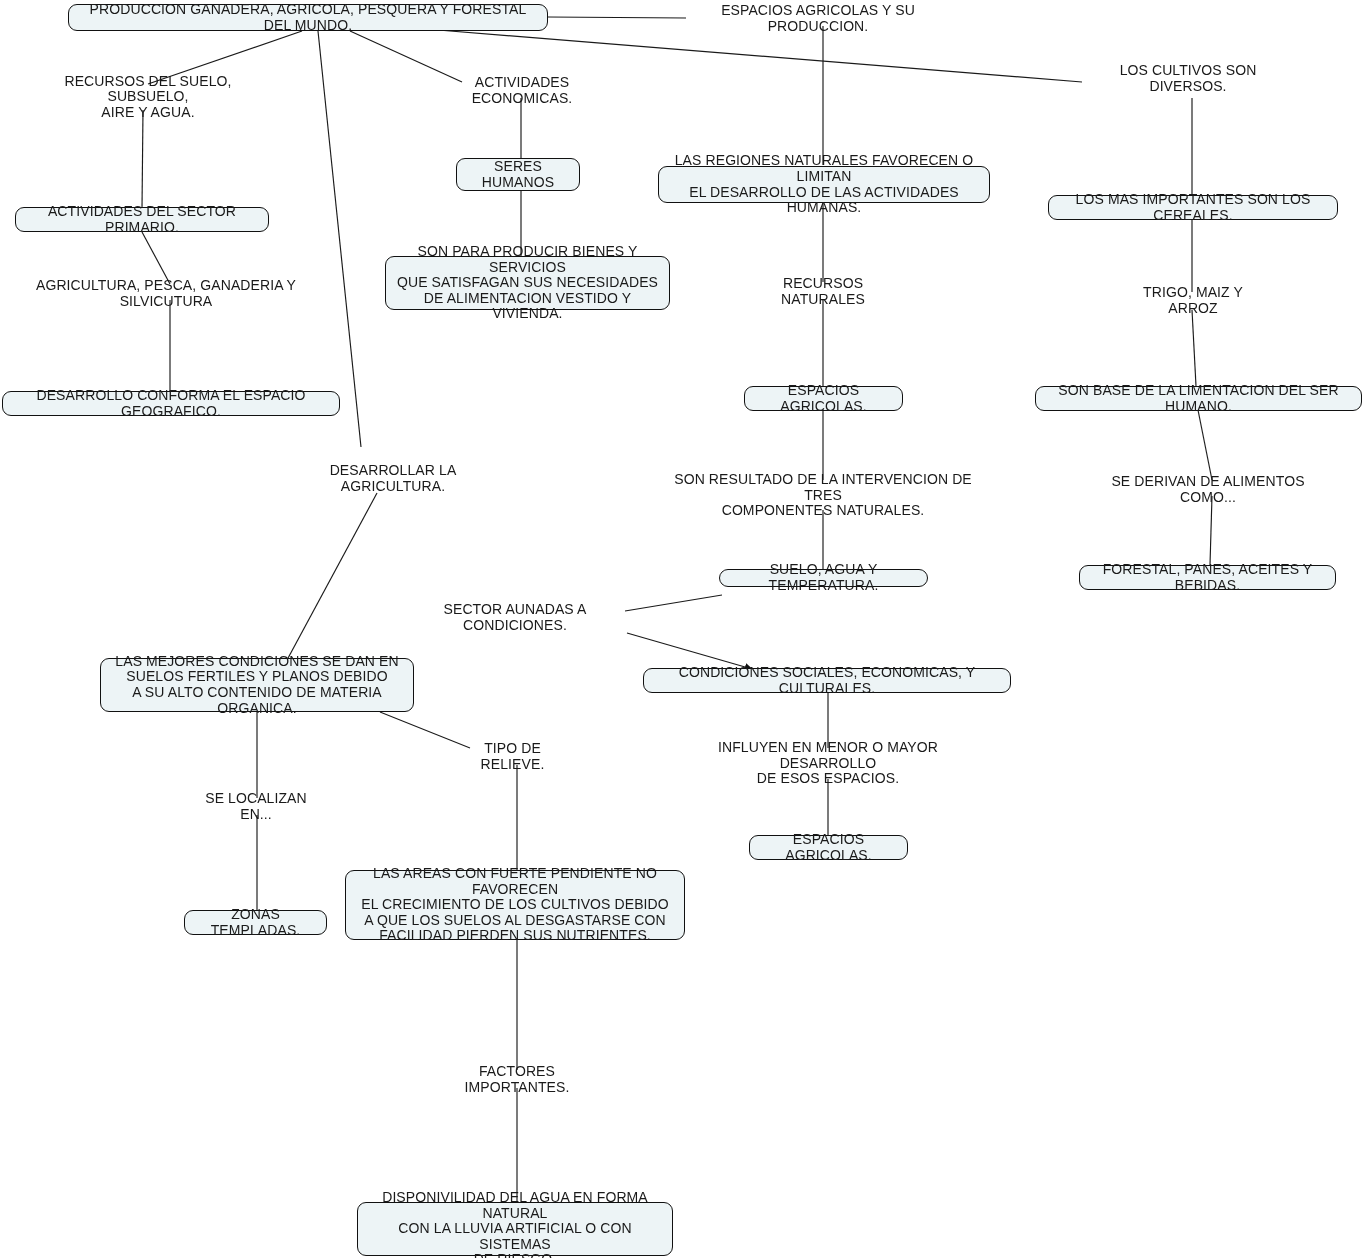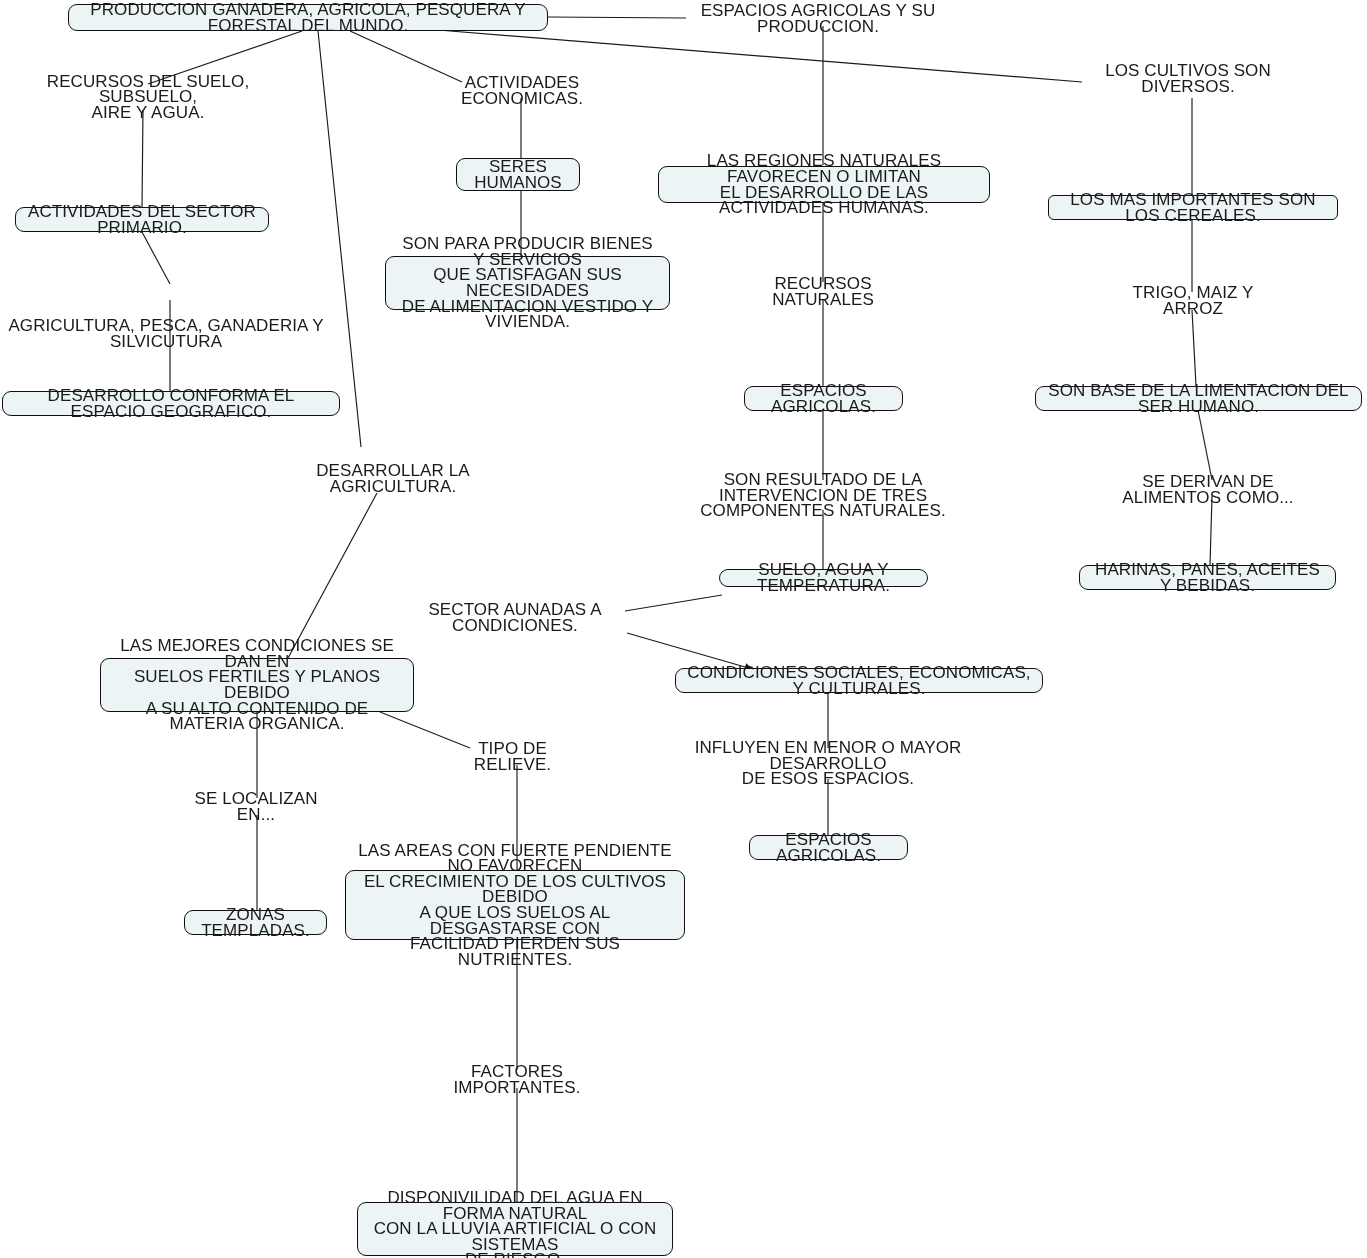--- a/index.html
+++ b/index.html
@@ -25,21 +25,21 @@
     height: 1258px;
     pointer-events: none;
   }
   .node {
     position: absolute;
     box-sizing: border-box;
     display: flex;
     align-items: center;
     justify-content: center;
     text-align: center;
-    font-size: 17px;
+    font-size: 14px;
     line-height: 15.6px;
     color: #1a1a1a;
     letter-spacing: 0.1px;
     white-space: pre-line;
   }
   .node.box {
     background: #edf4f6;
     border: 1.15px solid #111111;
     border-radius: 9px;
     padding: 3px 9px;
@@ -136,25 +136,25 @@
 
   <div class="node plain" style="left:434px; top:82px; width:176px; height:17px;">ACTIVIDADES ECONOMICAS.</div>
 
   <div class="node plain" style="left:1090px; top:70px; width:196px; height:17px;">LOS CULTIVOS SON DIVERSOS.</div>
 
   <div class="node box" style="left:456px; top:158px; width:124px; height:33px;">SERES HUMANOS</div>
 
   <div class="node box" style="left:658px; top:166px; width:332px; height:37px;">LAS REGIONES NATURALES FAVORECEN O LIMITAN
 EL DESARROLLO DE LAS ACTIVIDADES HUMANAS.</div>
 
-  <div class="node box" style="left:1048px; top:195px; width:290px; height:25px;border-radius:6px;">LOS MAS IMPORTANTES SON LOS CEREALES.</div>
+  <div class="node box" style="left:1048px; top:195px; width:290px; height:25px;">LOS MAS IMPORTANTES SON LOS CEREALES.</div>
 
   <div class="node box" style="left:15px; top:207px; width:254px; height:25px;">ACTIVIDADES DEL SECTOR PRIMARIO.</div>
 
-  <div class="node plain" style="left:6px; top:285px; width:320px; height:17px;margin-top:40px;">AGRICULTURA, PESCA, GANADERIA Y SILVICUTURA</div>
+  <div class="node plain" style="left:6px; top:285px; width:320px; height:17px;">AGRICULTURA, PESCA, GANADERIA Y SILVICUTURA</div>
 
   <div class="node box" style="left:385px; top:256px; width:285px; height:54px;">SON PARA PRODUCIR BIENES Y SERVICIOS
 QUE SATISFAGAN SUS NECESIDADES
 DE ALIMENTACION VESTIDO Y VIVIENDA.</div>
 
   <div class="node plain" style="left:750px; top:283px; width:146px; height:17px;">RECURSOS NATURALES</div>
 
   <div class="node plain" style="left:1122px; top:292px; width:142px; height:17px;">TRIGO, MAIZ Y ARROZ</div>
 
   <div class="node box" style="left:2px; top:391px; width:338px; height:25px;">DESARROLLO CONFORMA EL ESPACIO GEOGRAFICO.</div>
@@ -165,25 +165,25 @@
 
   <div class="node plain" style="left:289px; top:470px; width:208px; height:17px;">DESARROLLAR LA AGRICULTURA.</div>
 
   <div class="node plain" style="left:672px; top:480px; width:302px; height:31px;">SON RESULTADO DE LA INTERVENCION DE TRES
 COMPONENTES NATURALES.</div>
 
   <div class="node plain" style="left:1092px; top:481px; width:232px; height:17px;">SE DERIVAN DE ALIMENTOS COMO...</div>
 
   <div class="node box" style="left:719px; top:569px; width:209px; height:18px;">SUELO, AGUA Y TEMPERATURA.</div>
 
-  <div class="node box" style="left:1079px; top:565px; width:257px; height:25px;">HARINAS, PANES, ACEITES Y BEBIDAS.</div>
+  <div class="node box" style="left:1079px; top:565px; width:257px; height:25px;">FORESTAL, PANES, ACEITES Y BEBIDAS.</div>
 
   <div class="node plain" style="left:405px; top:609px; width:220px; height:17px;">SECTOR AUNADAS A CONDICIONES.</div>
 
-  <div class="node box" style="left:643px; top:668px; width:368px; height:25px;margin-left:32px;">CONDICIONES SOCIALES, ECONOMICAS, Y CULTURALES.</div>
+  <div class="node box" style="left:643px; top:668px; width:368px; height:25px;">CONDICIONES SOCIALES, ECONOMICAS, Y CULTURALES.</div>
 
   <div class="node box" style="left:100px; top:658px; width:314px; height:54px;">LAS MEJORES CONDICIONES SE DAN EN
 SUELOS FERTILES Y PLANOS DEBIDO
 A SU ALTO CONTENIDO DE MATERIA ORGANICA.</div>
 
   <div class="node plain" style="left:457px; top:748px; width:111px; height:17px;">TIPO DE RELIEVE.</div>
 
   <div class="node plain" style="left:689px; top:748px; width:278px; height:31px;">INFLUYEN EN MENOR O MAYOR DESARROLLO
 DE ESOS ESPACIOS.</div>
 

